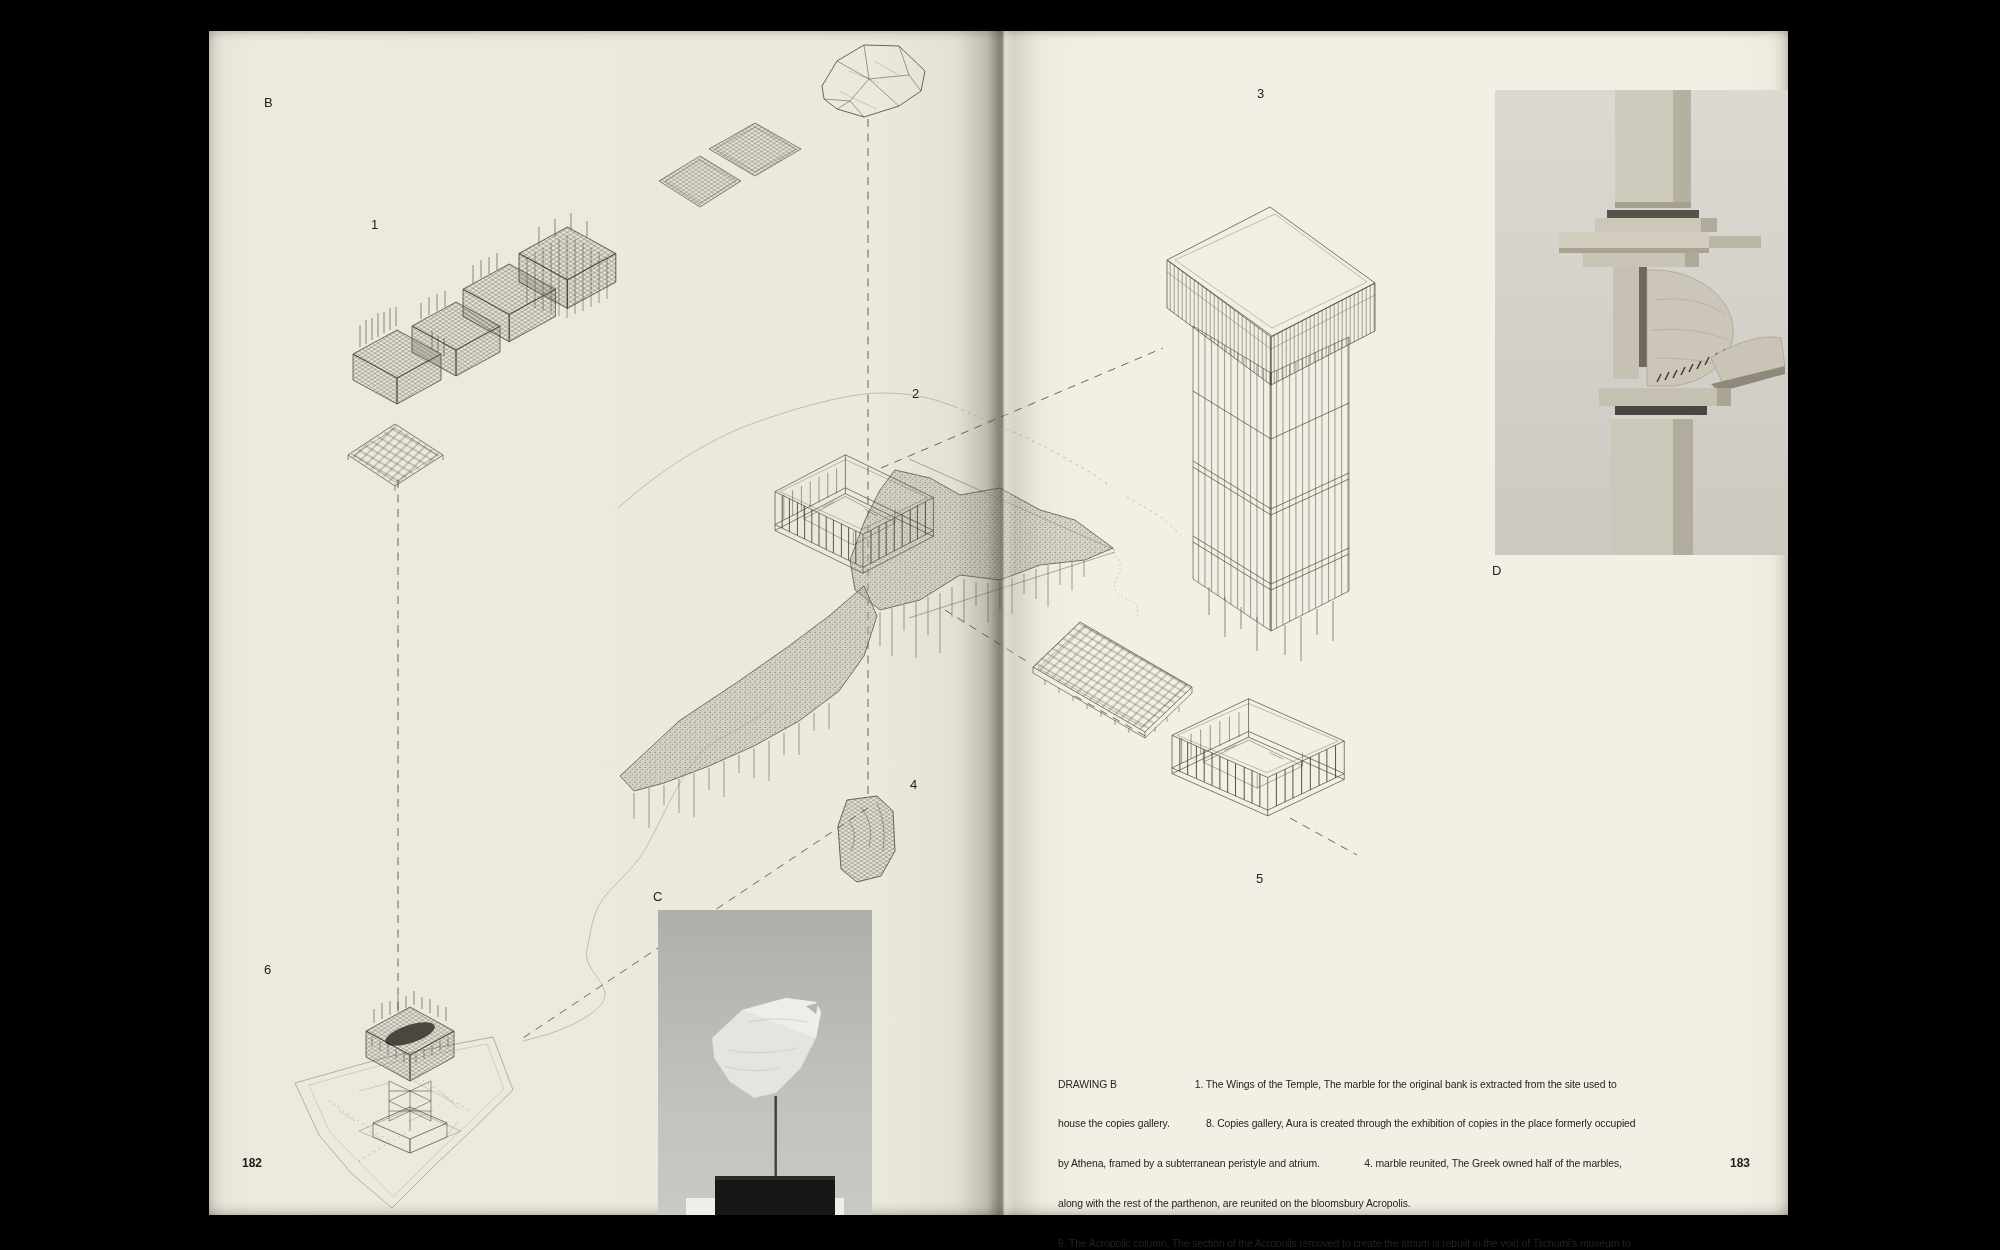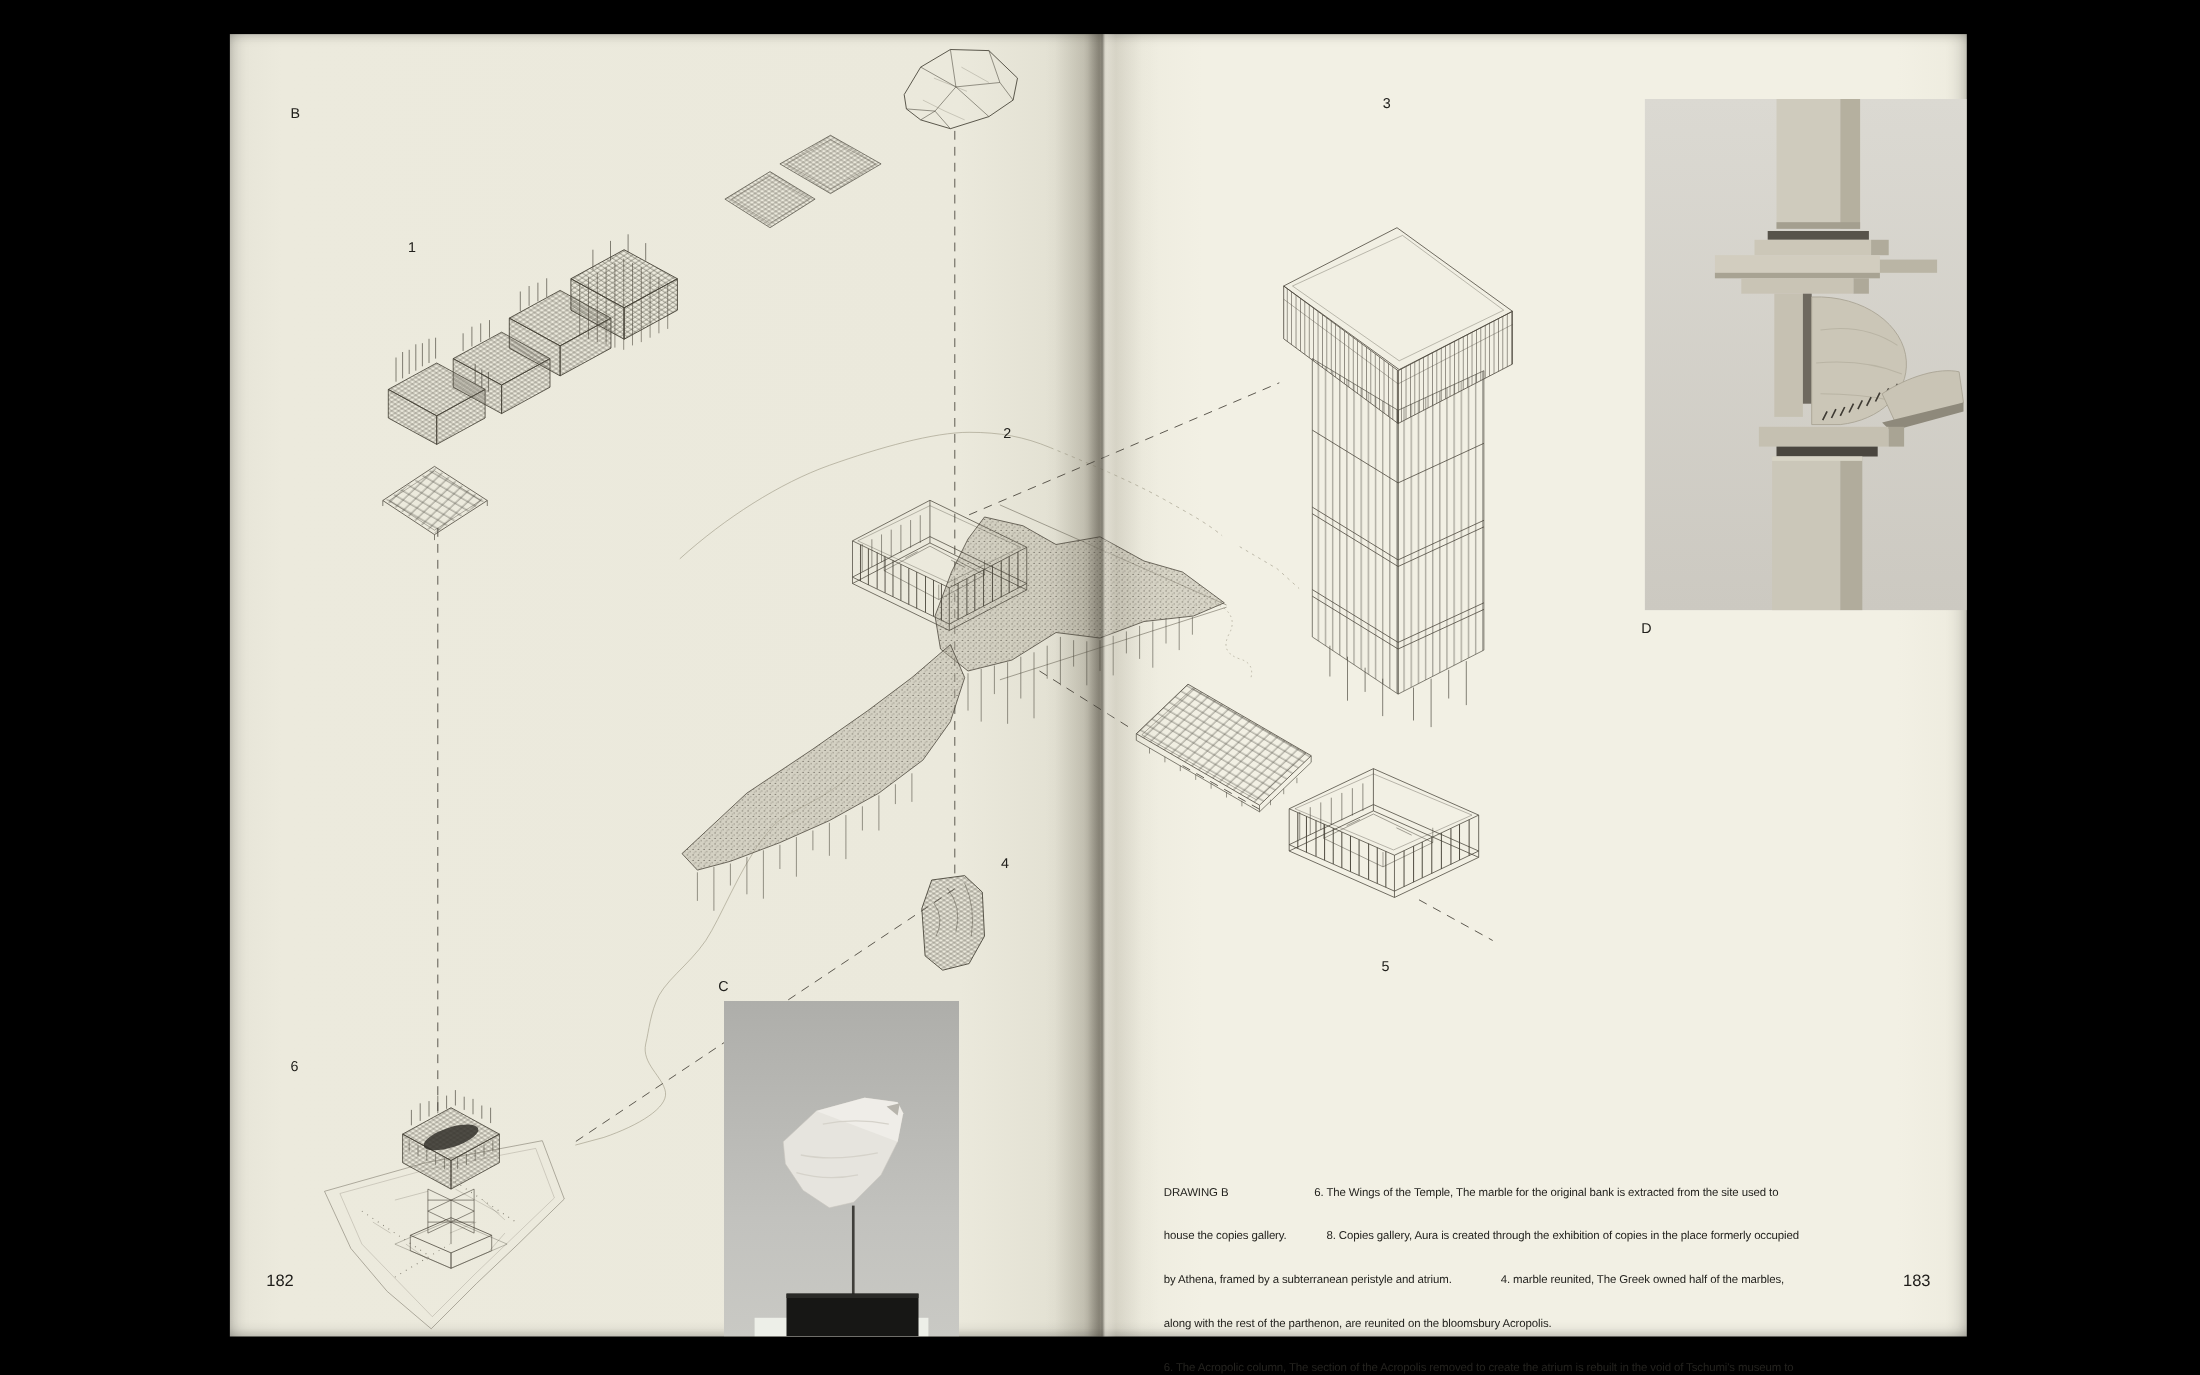--- a/index.html
+++ b/index.html
@@ -12,21 +12,21 @@
       inset 0 9px 12px -9px rgba(0,0,0,.2), inset 0 -10px 14px -9px rgba(0,0,0,.24);}
   svg.art{position:absolute;left:0;top:0;}
   .fold{position:absolute;left:741px;top:0;width:104px;height:100%;pointer-events:none;
     background:linear-gradient(90deg,rgba(70,66,55,0) 0%,rgba(70,66,55,.08) 34%,
       rgba(55,51,42,.30) 48.5%,rgba(35,33,26,.38) 50%,rgba(250,248,240,.30) 52.5%,
       rgba(70,66,55,.05) 62%,rgba(70,66,55,0) 100%);}
   .photo{position:absolute;overflow:hidden;}
   .photo-c{left:449px;top:879px;width:214px;height:305px;}
   .photo-d{left:1286px;top:59px;width:293px;height:465px;}
   .lbl{position:absolute;font-size:13px;color:#22211d;letter-spacing:.2px;}
-  .pagenum{position:absolute;font-size:15px;font-weight:normal;color:#1d1c19;}
+  .pagenum{position:absolute;font-size:12px;font-weight:bold;color:#1d1c19;}
   .caption{position:absolute;left:849px;top:1020px;white-space:pre;
     font-size:10.4px;line-height:13.3px;letter-spacing:-0.1px;color:#24231f;}
   .caption .cline{display:block;}
 </style>
 </head>
 <body>
 
 <div class="stage">
   <div class="spread">
 
@@ -282,21 +282,21 @@
     <div class="lbl" style="left:444px;top:858px">C</div>
     <div class="lbl" style="left:1283px;top:532px">D</div>
     <div class="lbl" style="left:162px;top:186px">1</div>
     <div class="lbl" style="left:703px;top:355px">2</div>
     <div class="lbl" style="left:1048px;top:55px">3</div>
     <div class="lbl" style="left:701px;top:746px">4</div>
     <div class="lbl" style="left:1047px;top:840px">5</div>
     <div class="lbl" style="left:55px;top:931px">6</div>
 
     <div class="caption">
-      <span class="cline"><span>DRAWING B</span><span>                            6. The Wings of the Temple, The marble for the original bank is extracted from the site used to</span></span>
+      <span class="cline"><span>DRAWING B</span><span>                            1. The Wings of the Temple, The marble for the original bank is extracted from the site used to</span></span>
       <span class="cline">house the copies gallery.             8. Copies gallery, Aura is created through the exhibition of copies in the place formerly occupied</span>
       <span class="cline">by Athena, framed by a subterranean peristyle and atrium.                4. marble reunited, The Greek owned half of the marbles,</span>
       <span class="cline">along with the rest of the parthenon, are reunited on the bloomsbury Acropolis.</span>
       <span class="cline">6. The Acropolic column, The section of the Acropolis removed to create the atrium is rebuilt in the void of Tschumi's museum to</span>
       
       
       
     </div>
 
     <div class="pagenum" style="left:33px;top:1125px">182</div>

